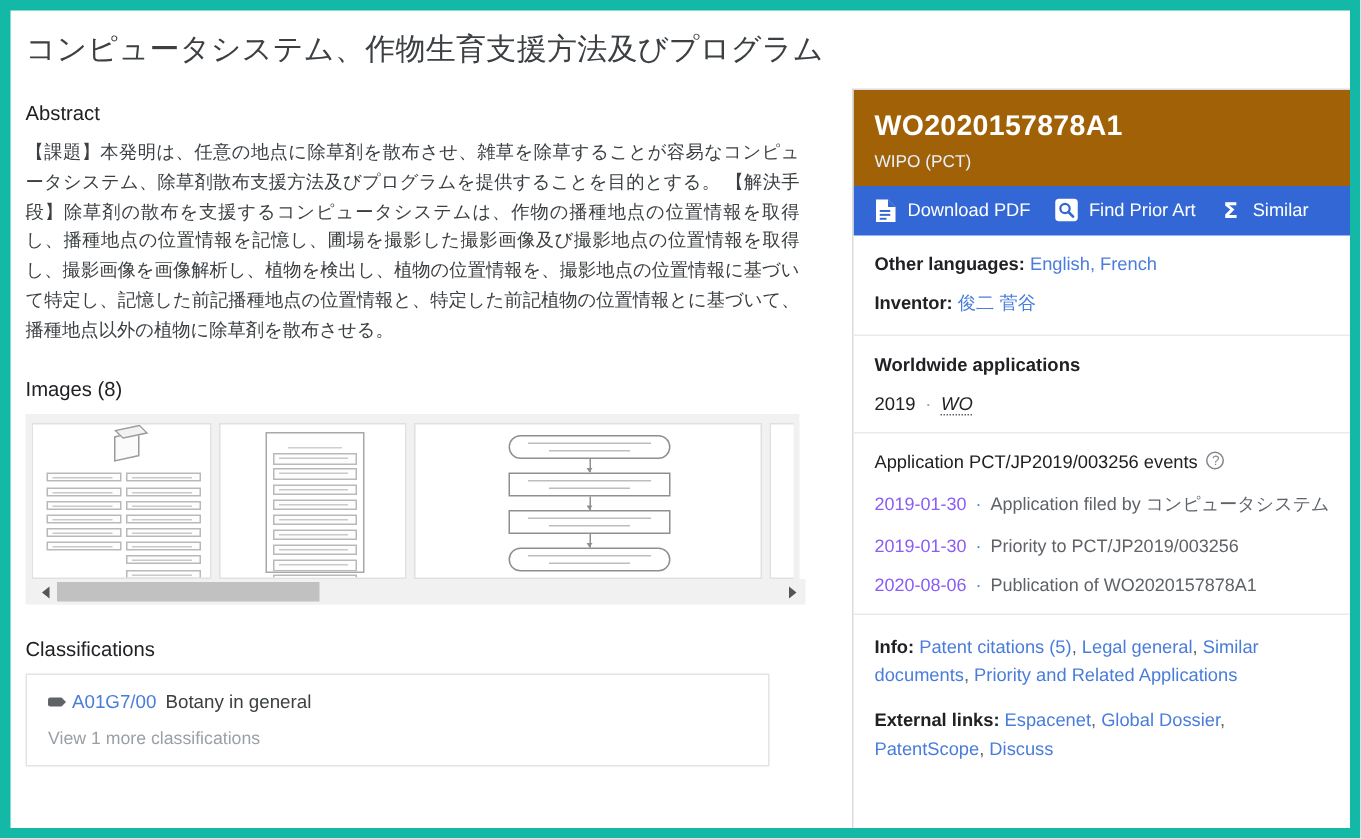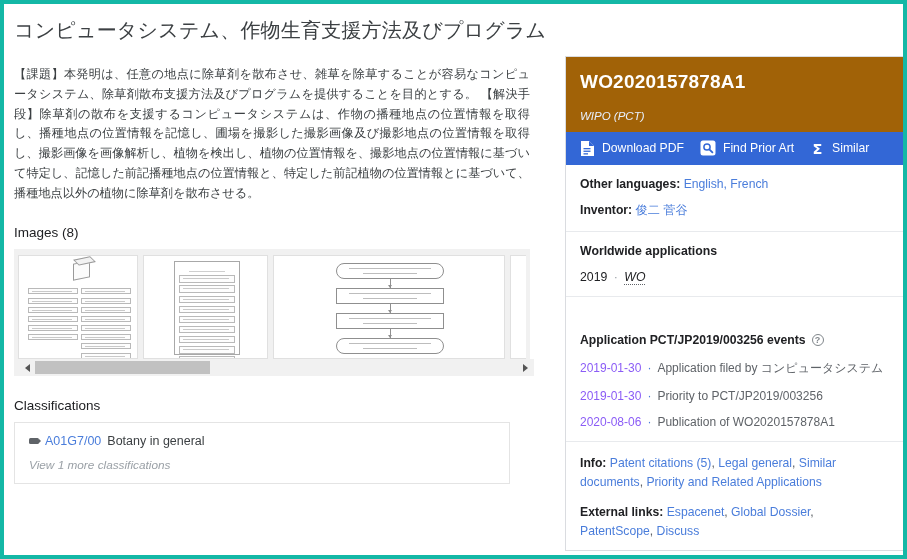--- a/index.html
+++ b/index.html
@@ -5,21 +5,21 @@
   * { box-sizing: border-box; }
   html, body {
     margin: 0; padding: 0;
     background: #ffffff;
     font-family: "Liberation Sans", "DejaVu Sans", sans-serif;
   }
   #page {
     position: relative;
     width: 907px; height: 559px;
     background: #fff;
-    border: 4px solid #14b8a6;
+    border: 7px solid #14b8a6;
     overflow: hidden;
   }
   
   #left {
     position: absolute;
     left: 0; top: 0;
     width: 560px; height: 555px;
     padding: 8px 12px 0 10px;
     overflow: hidden;
   }
@@ -170,39 +170,39 @@
     width: 10px; height: 6px; background: #5f6368; border-radius: 1.5px;
     flex:0 0 auto; position: relative;
   }
   .tag-icon:after{
     content:""; position:absolute; right:-2px; top:1px;
     border-top:2px solid transparent; border-bottom:2px solid transparent;
     border-left:2px solid #5f6368;
   }
   .class-code { color:#4a7ddb; font-size:12.5px; }
   .class-desc { color:#3c4043; font-size:12.5px; }
-  .class-more { color:#9aa0a6; font-size:11.8px; font-style: italic; }
+  .class-more { color:#9aa0a6; font-size:11.8px; }
   
   #right {
     position: absolute;
     left: 561px; top: 52px;
     width: 340px; height: 495px;
     background: #fff;
     border: 1px solid #dadce0;
     overflow: hidden;
   }
   .hdr-top {
     background: #a16207;
     padding: 14px 14px 10px 14px;
   }
   .pub-num {
     color: #fff; font-size: 19px; font-weight: 700; letter-spacing: .2px;
     line-height: 1.15;
   }
-  .pub-auth { color: #e8f0fe; font-size: 11.5px; margin-top: 17px; font-style: italic; }
+  .pub-auth { color: #e8f0fe; font-size: 11.5px; margin-top: 6px; }
   .hdr-actions {
     background: #3367d6;
     display: flex; align-items: center;
     gap: 16px;
     padding: 8px 14px;
   }
   .act { display:flex; align-items:center; gap:7px; cursor:pointer; }
   .act-label { color:#fff; font-size:12.2px; }
   .ico { flex:0 0 auto; display:block; }
   
@@ -211,22 +211,22 @@
   .kv { font-size: 12.2px; color: #202124; margin-bottom: 11px; }
   .kv:last-child { margin-bottom: 0; }
   .kv b { font-weight: 700; }
   .lnk { color: #4a7ddb; text-decoration: none; text-align: right; }
   .lnk-gray { color: #5f6368; }
   .sec-title { font-size: 12.3px; color:#202124; font-weight:700; margin-bottom: 12px; }
   .ww-row { font-size: 12.3px; color:#202124; }
   .ww-sep { color:#9aa0a6; margin: 0 3px; }
   .ww-code { border-bottom: 1px dotted #5f6368; color:#202124; font-style: italic; }
   .evt-title {
-    font-size: 12.2px; color:#202124; font-weight:700;
-    margin-bottom: 13px; display:flex; align-items:center; gap:6px;margin-top:24px;
+    font-size: 12.2px; color:#202124; font-weight:400;
+    margin-bottom: 13px; display:flex; gap:6px;
   }
   .q-mark {
     width:12px;height:12px;border-radius:50%;border:1px solid #80868b;
     color:#80868b;font-size:9px;line-height:10px;text-align:center;
     flex:0 0 auto;
   }
   .evt { font-size: 12px; margin-bottom: 12px; display:flex; gap:6px; align-items:baseline; }
   .evt:last-child { margin-bottom: 0; }
   .evt-date { color:#8b5cf6; font-weight:400; white-space:nowrap; }
   .evt-dot { color:#4a7ddb; }
@@ -236,20 +236,21 @@
 </style>
 </head>
 <body>
 
 <div id="page">
 
   <div id="left">
 
     <div class="doc-title">コンピュータシステム、作物生育支援方法及びプログラム</div>
 
+    <div class="section-head">Abstract</div>
     <div class="abstract-body">【課題】本発明は、任意の地点に除草剤を散布させ、雑草を除草することが容易なコンピュータシステム、除草剤散布支援方法及びプログラムを提供することを目的とする。 【解決手段】除草剤の散布を支援するコンピュータシステムは、作物の播種地点の位置情報を取得し、播種地点の位置情報を記憶し、圃場を撮影した撮影画像及び撮影地点の位置情報を取得し、撮影画像を画像解析し、植物を検出し、植物の位置情報を、撮影地点の位置情報に基づいて特定し、記憶した前記播種地点の位置情報と、特定した前記植物の位置情報とに基づいて、播種地点以外の植物に除草剤を散布させる。</div>
 
     <div class="section-head imgs-head">Images (8)</div>
 
     <div class="imgs-wrap">
       <div class="imgs-row">
 
         <div class="thumb t1">
           <div class="box3d"></div>
           <div class="minicol c1">

